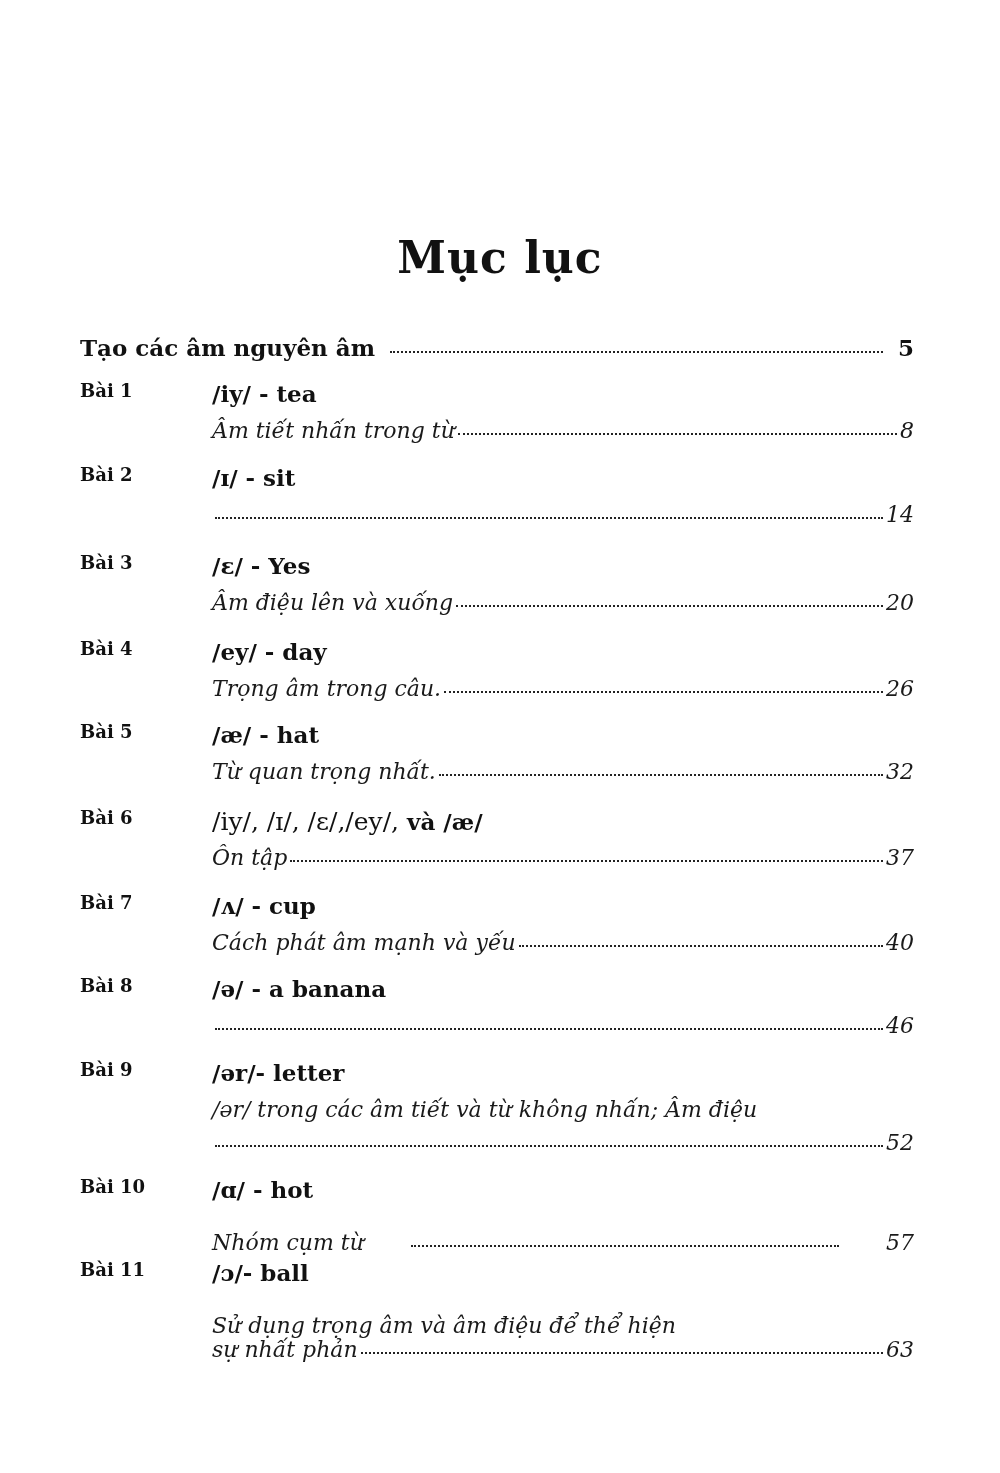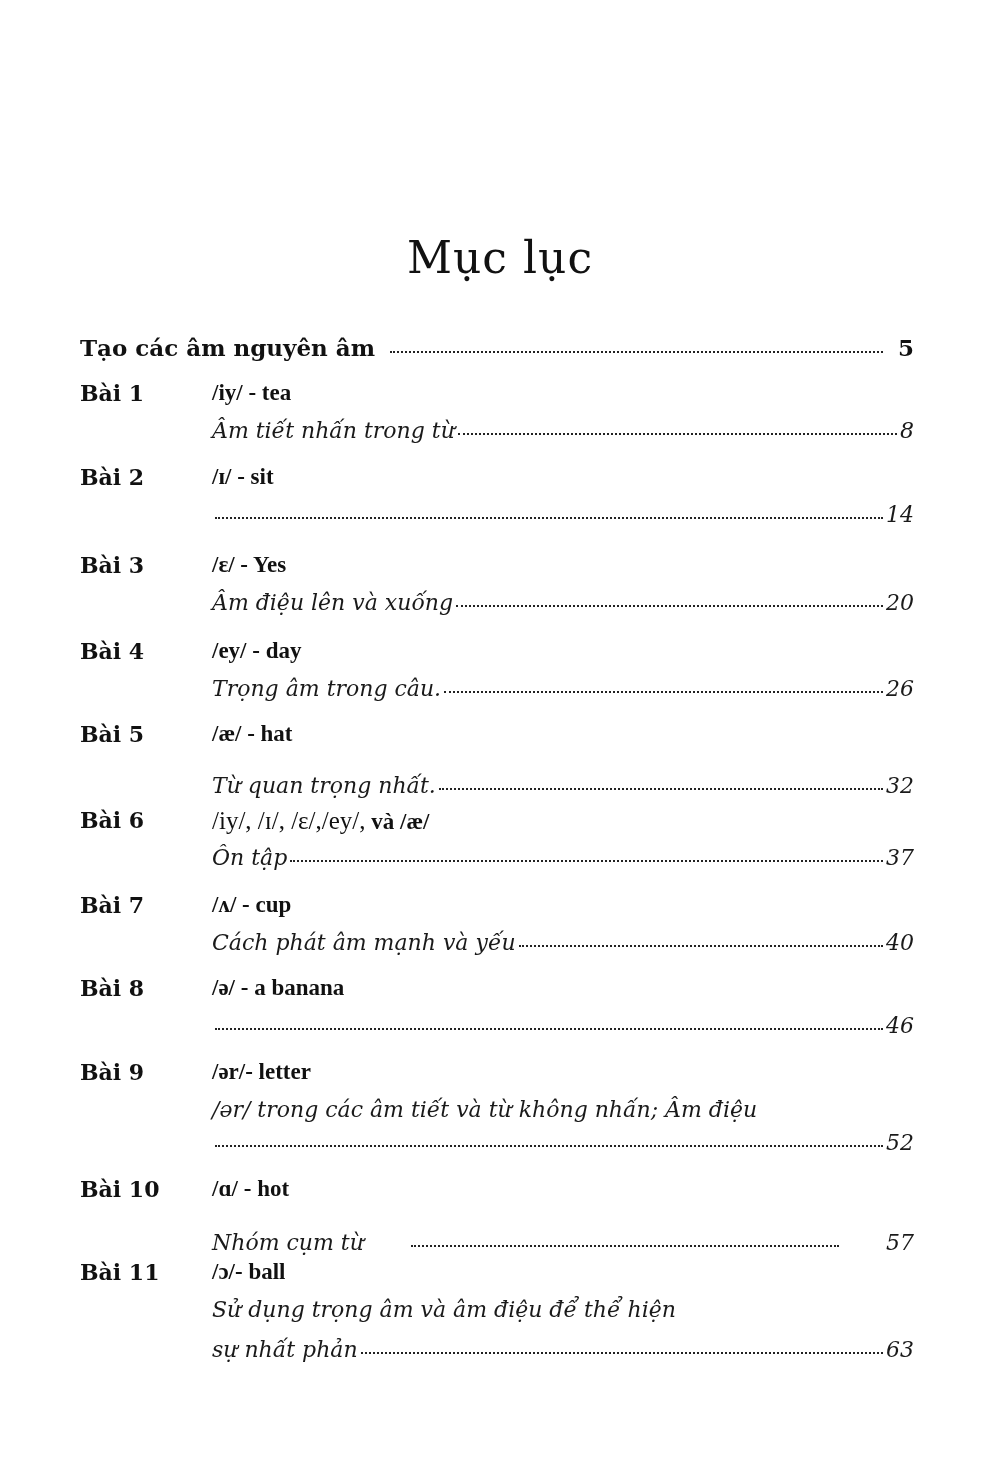--- a/index.html
+++ b/index.html
@@ -3,41 +3,41 @@
   <meta charset="utf-8">
   <style>
     html, body { margin: 0; padding: 0; background: #ffffff; }
     body {
       width: 1000px; height: 1473px; position: relative; overflow: hidden;
       font-family: "DejaVu Serif", "Liberation Serif", serif;
       color: #111111;
     }
     .title {
       position: absolute; left: 0; right: 0; top: 232px;
-      text-align: center; font-size: 44px; font-weight: normal;
+      text-align: center; font-size: 44px; font-weight: bold;
       letter-spacing: 1px;
     }
     .toc { position: absolute; left: 80px; top: 334px; width: 834px; }
     .row { position: absolute; left: 0; width: 834px; gap: 12px; }
     .lead {
       display: flex; align-items: baseline; white-space: nowrap;
     }
     .lead .txt { flex: 0 0 auto; }
     .lead .dots {
       flex: 1 1 auto; overflow: hidden; margin: 0 3px;
       border-bottom: 2px dotted #222; height: 0; align-self: baseline;
       position: relative; top: -3px;
     }
     .lead .pg { flex: 0 0 auto; }
     .intro { font-weight: bold; font-size: 23px; }
     .lesson-label {
-      position: absolute; left: 0; font-weight: bold; font-size: 22px;
+      position: absolute; left: 0; font-weight: bold; font-size: 18px;
     }
     .lesson-head {
-      position: absolute; left: 132px; font-weight: bold; font-size: 23px; white-space: nowrap; font-family: Liberation Serif, serif;
+      position: absolute; left: 132px; font-weight: bold; font-size: 23px; white-space: nowrap;
     }
     .lesson-head .ipa-plain { font-weight: normal; font-size: 25px; }
     .sub {
       position: absolute; left: 132px; width: 702px;
       font-style: italic; font-size: 22px; color: #1a1a1a;
     }
     .sub-line { position: absolute; left: 0; width: 702px; white-space: nowrap; }
   </style>
 </head>
 <body>
@@ -96,21 +96,21 @@
         <span class="dots"></span>
         <span class="pg">26</span>
       </div>
     </div>
   </div>
 
   <div class="row" style="top:387px;">
     <span class="lesson-label">Bài 5</span>
     <span class="lesson-head">/æ/ - hat</span>
     <div class="sub" style="top:38px;">
-      <div class="sub-line lead" style="top:14px;">
+      <div class="sub-line lead" style="top:0;">
         <span class="txt">Từ quan trọng nhất.</span>
         <span class="dots"></span>
         <span class="pg">32</span>
       </div>
     </div>
   </div>
 
   <div class="row" style="top:473px;">
     <span class="lesson-label">Bài 6</span>
     <span class="lesson-head"><span class="ipa-plain">/iy/, /ɪ/, /ɛ/,/ey/,</span><span> và  /æ/</span></span>
@@ -169,21 +169,21 @@
         <span class="dots"></span>
         <span class="pg">57</span>
       </div>
     </div>
   </div>
 
   <div class="row" style="top:925px;">
     <span class="lesson-label">Bài 11</span>
     <span class="lesson-head">/ɔ/- ball</span>
     <div class="sub" style="top:38px;">
-      <div class="sub-line" style="top:0;">
+      <div class="sub-line" style="top:16px;">
         <span class="txt">Sử dụng trọng âm và âm điệu để thể hiện</span>
       </div>
       <div class="sub-line lead" style="top:40px;">
         <span class="txt">sự nhất phản</span>
         <span class="dots"></span>
         <span class="pg">63</span>
       </div>
     </div>
   </div>
 

